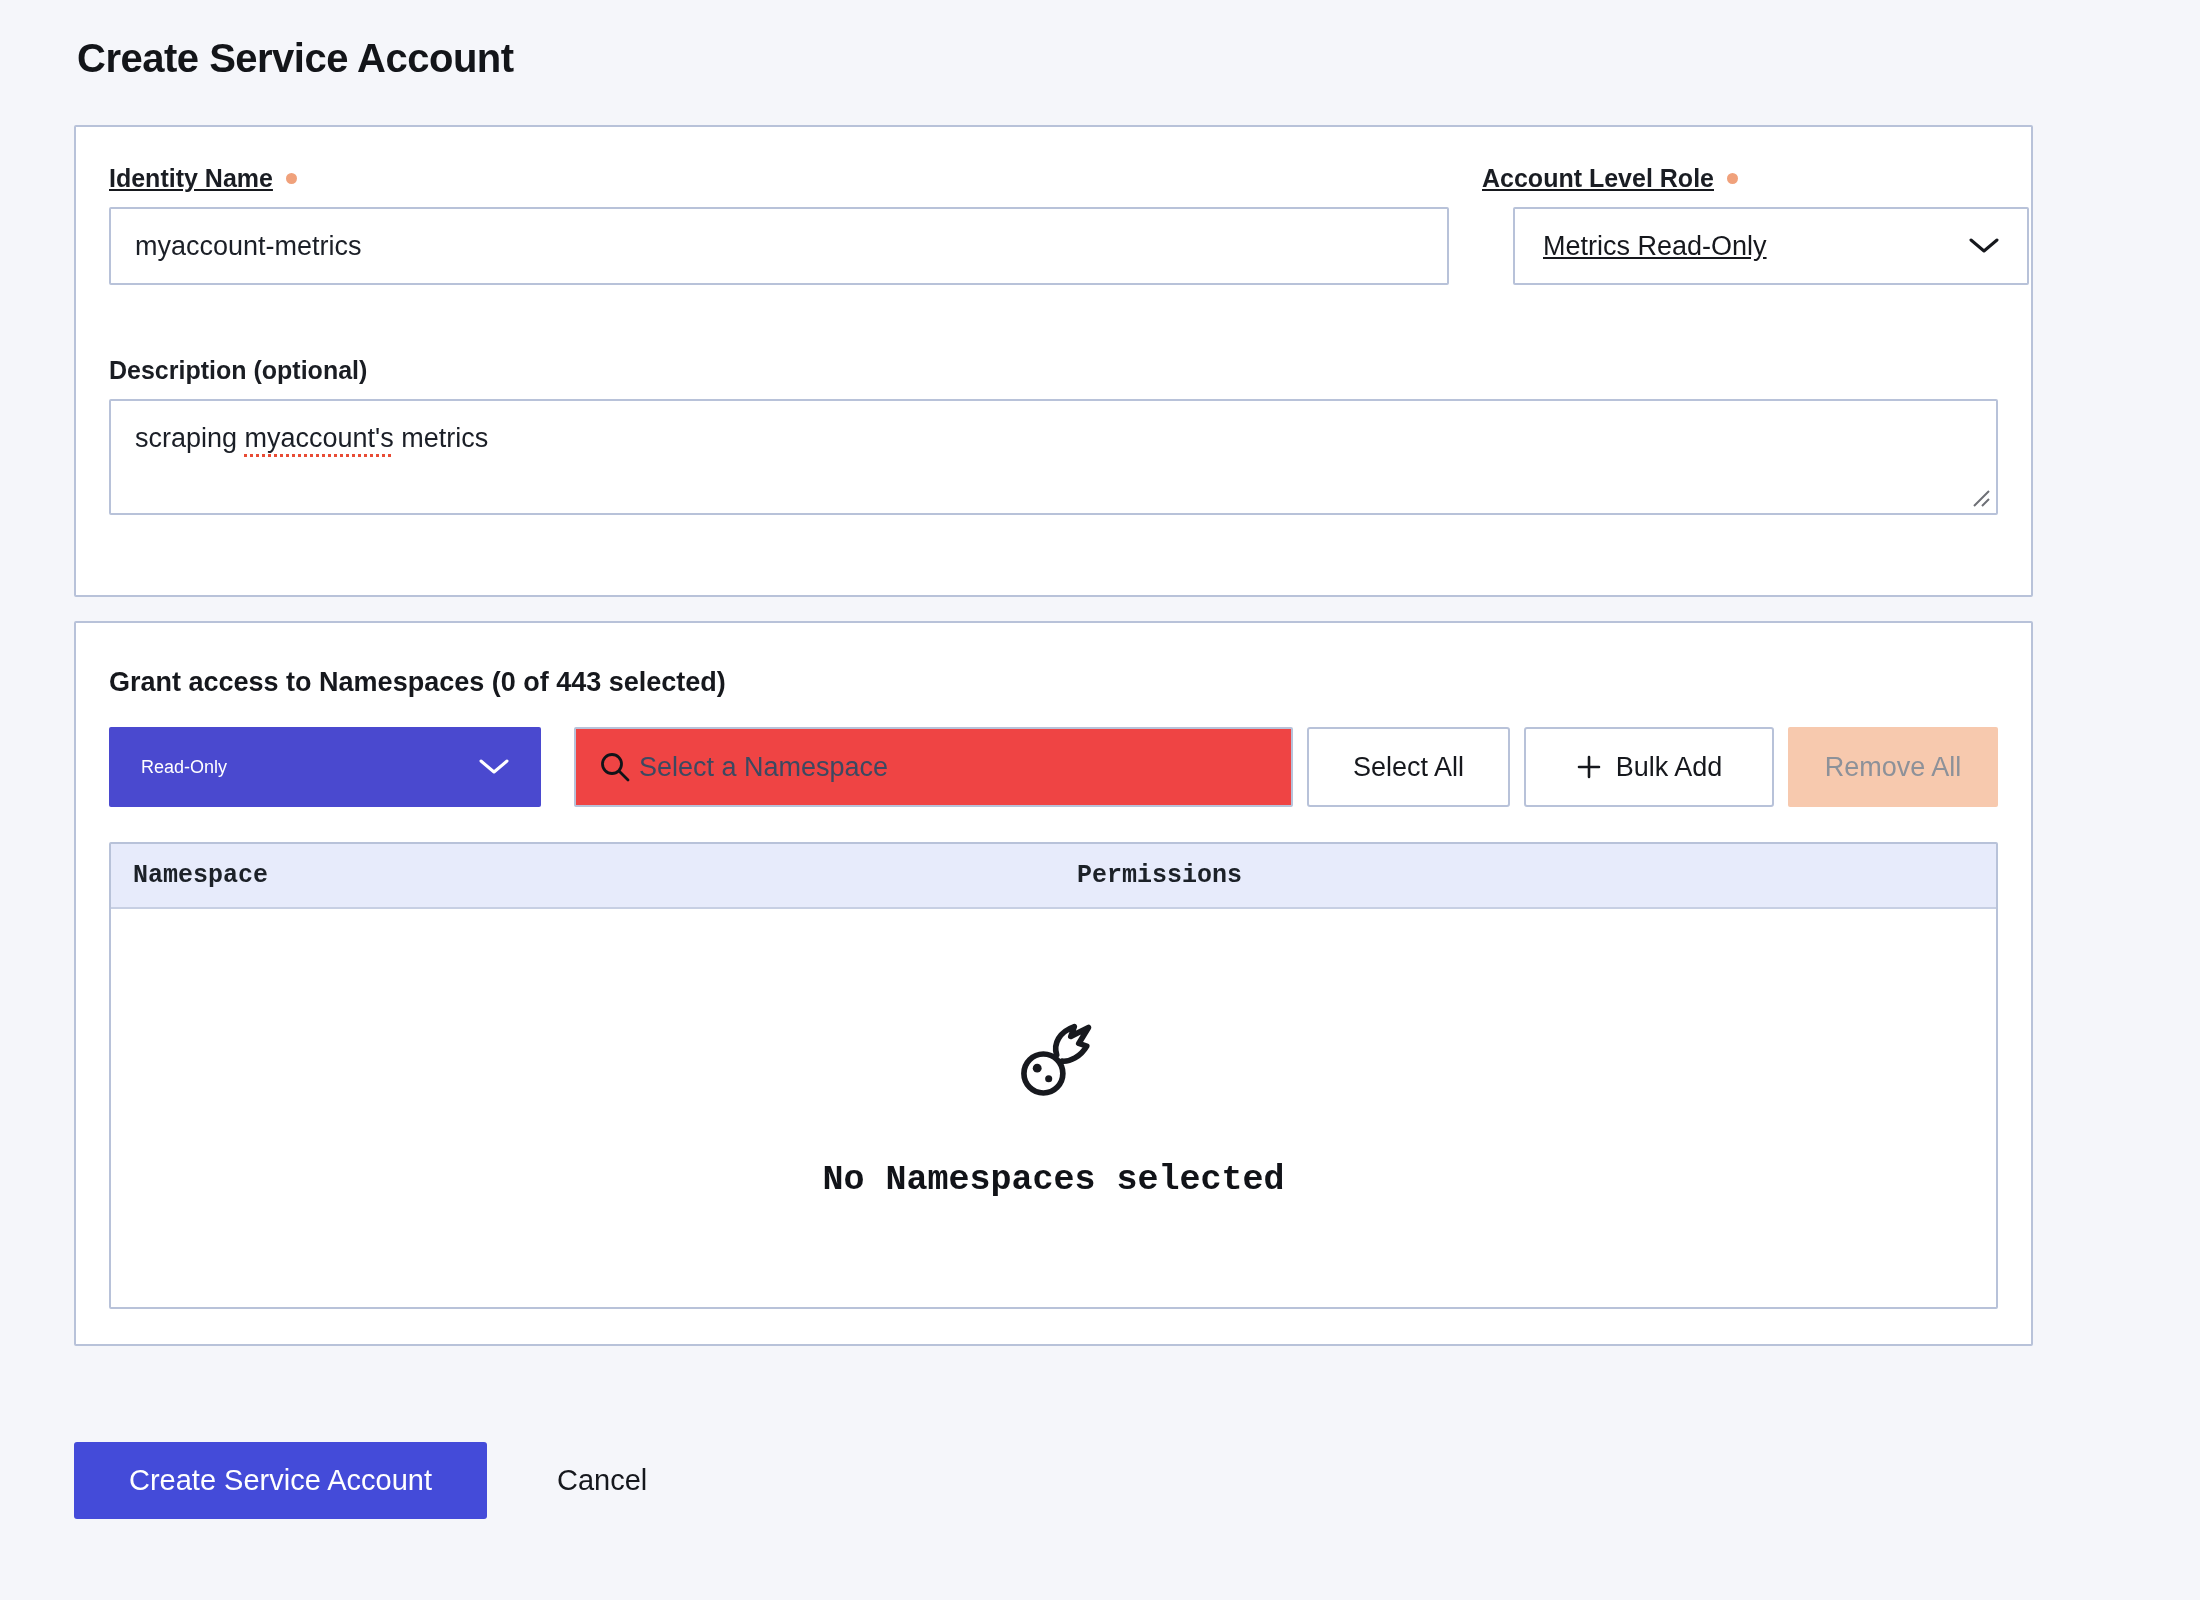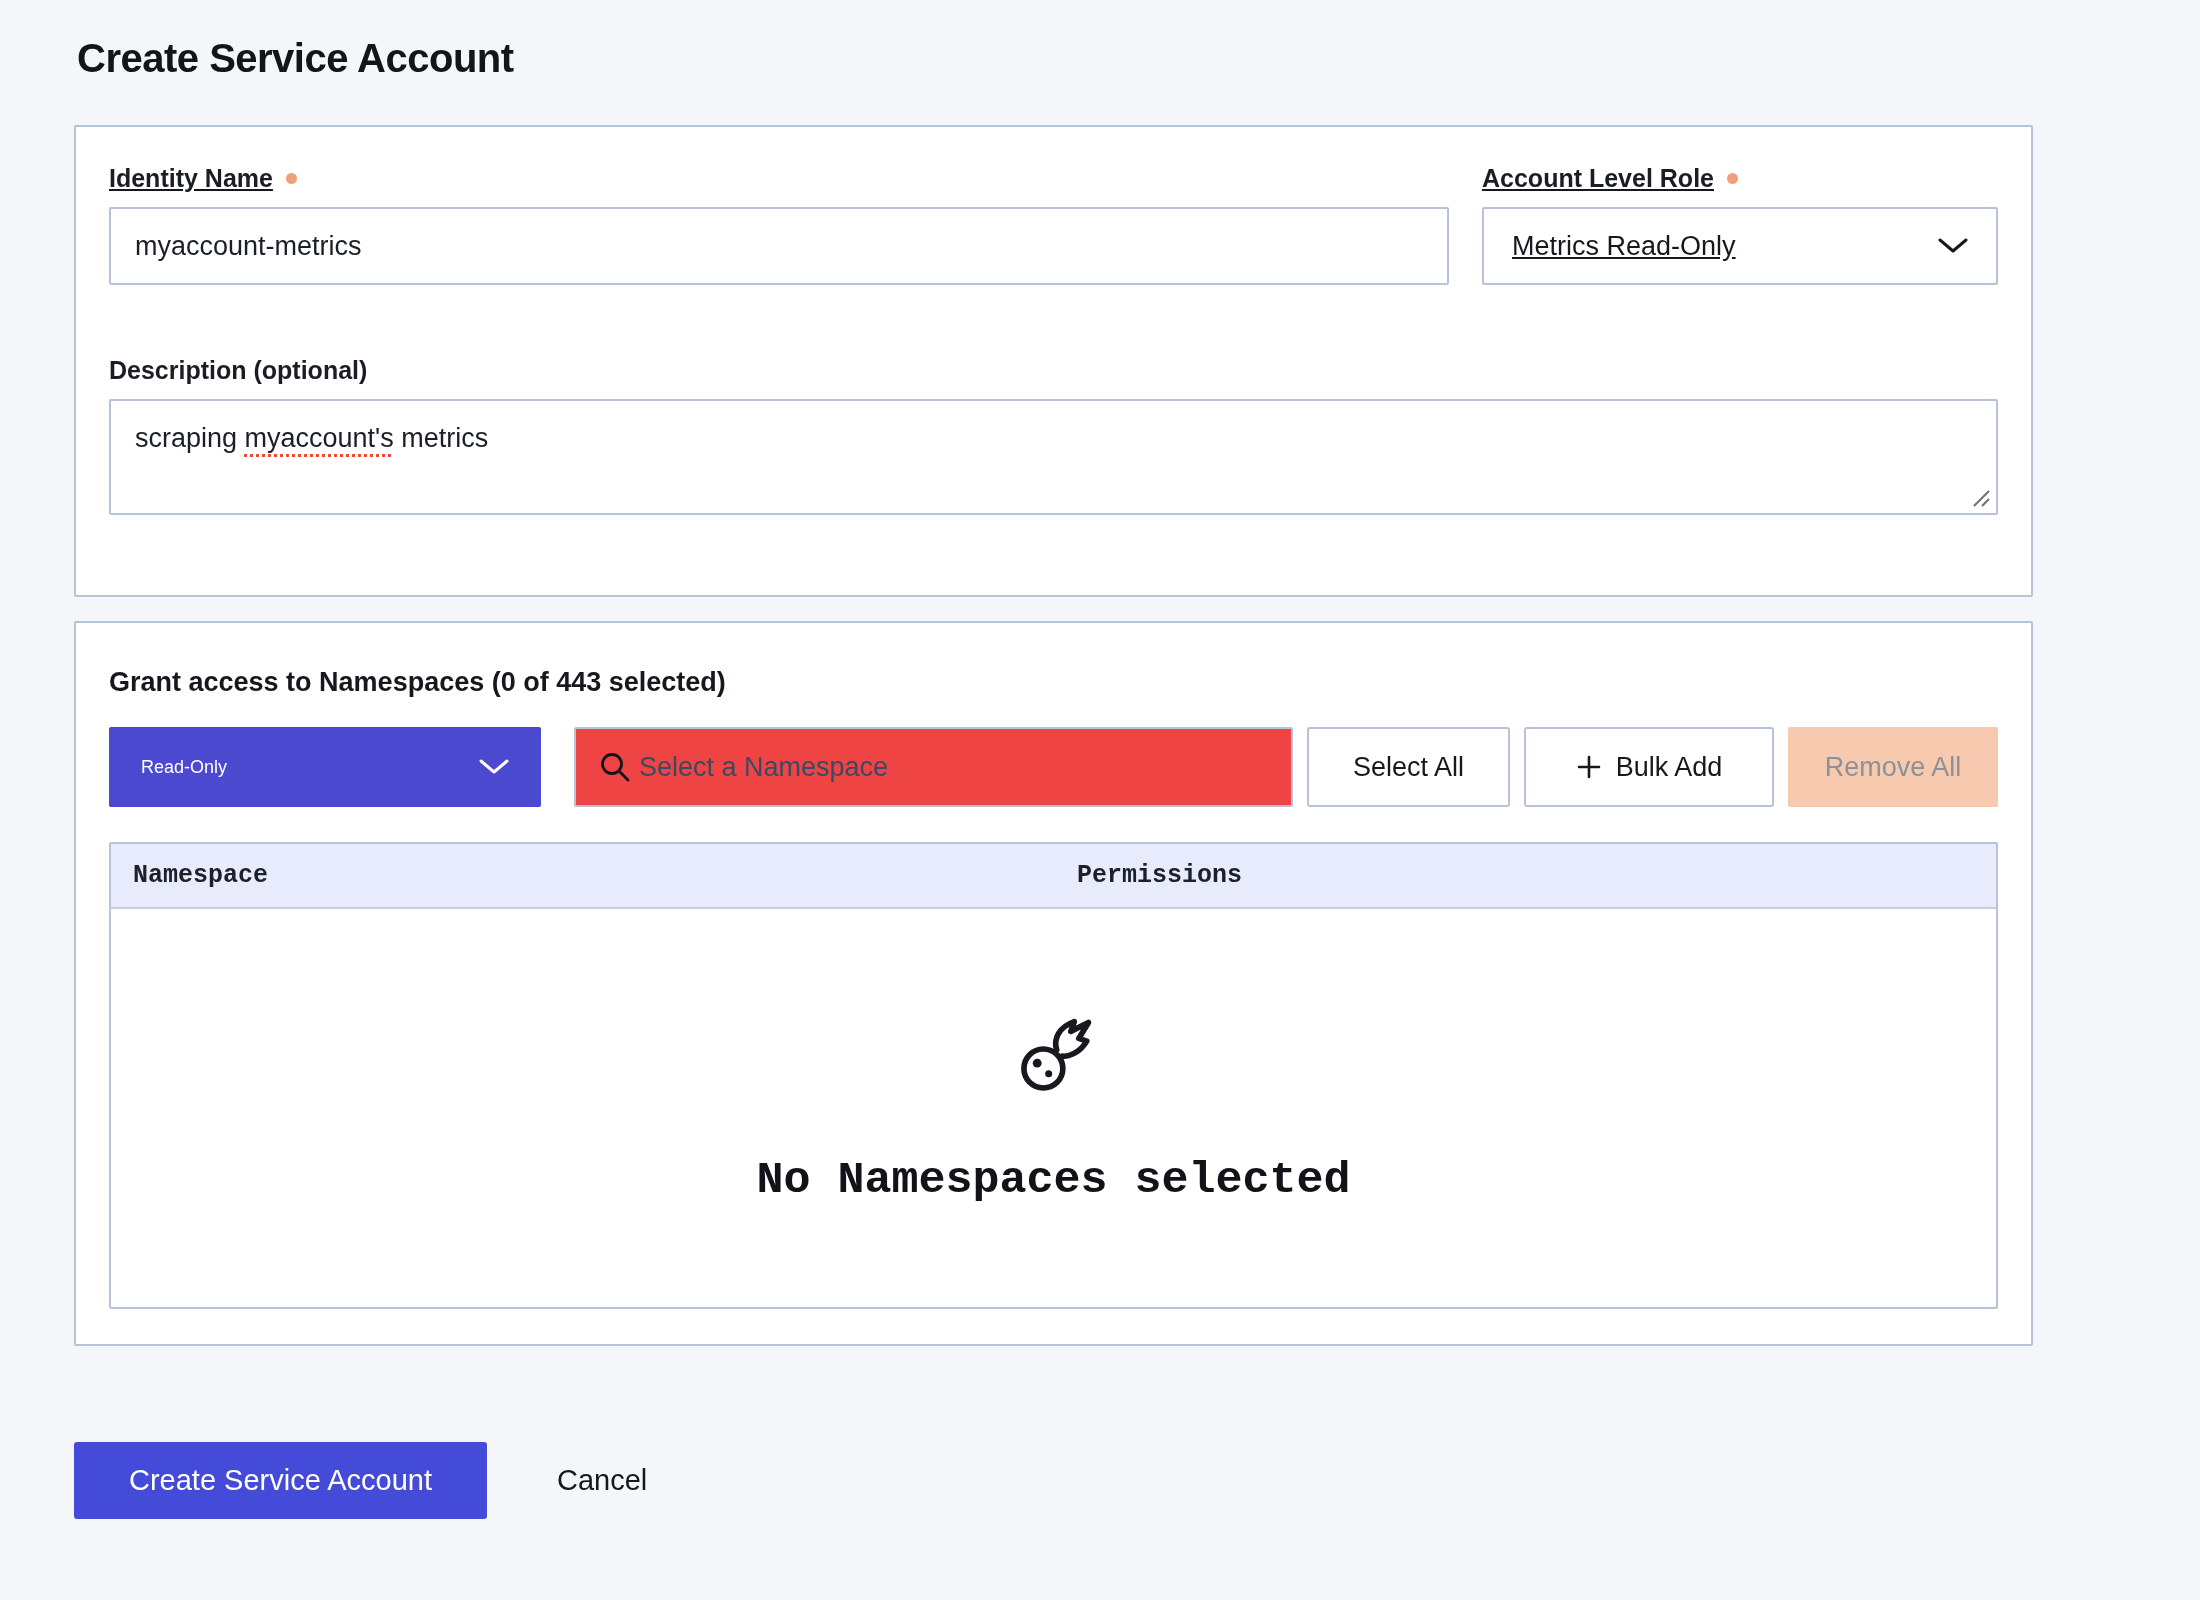--- a/index.html
+++ b/index.html
@@ -43,21 +43,21 @@
     border: 2px solid #b8c2d9; border-radius: 2px;
     font-family: "Liberation Sans", sans-serif;
     font-size: 27px; color: #1b1f27;
     padding: 0 24px; background: #fff; outline: none;
   }
   .select-box {
     width: 100%; height: 78px;
     border: 2px solid #b8c2d9; border-radius: 2px;
     background: #fff; cursor: pointer;
     display: flex; align-items: center; justify-content: space-between;
-    padding: 16px 28px; font-size: 27px; color: #16181d;
+    padding: 16px 28px; font-size: 27px; color: #16181d; margin-left: 31px;
   }
   .chevron { flex: 0 0 auto; }
 
   .field-description { margin-top: 70px; }
   .textarea-box {
     position: relative;
     width: 100%; height: 116px;
     border: 2px solid #b8c2d9; border-radius: 2px;
     background: #fff; padding: 20px 24px;
     font-size: 27px; color: #1b1f27; line-height: 1.3;
@@ -122,21 +122,21 @@
     border-bottom: 2px solid #c7cfe3;
   }
   .ns-table-header .th {
     font-size: 25px; font-weight: 700; color: #1c2128; padding-left: 22px;
   }
   .ns-table-body {
     height: 398px; background: #fff;
     display: flex; flex-direction: column; align-items: center; justify-content: center;
     gap: 52px;
   }
-  .empty-text { font-size: 45px; font-weight: 700; color: #111318; }
+  .empty-text { font-size: 35px; font-weight: 700; color: #111318; }
 
   .actions { display: flex; align-items: center; margin-top: 96px; }
   .btn-primary {
     width: 413px; height: 77px;
     background: #444bd9; color: #ffffff;
     border: none; border-radius: 3px; cursor: pointer;
     font-family: "Liberation Sans", sans-serif;
     font-size: 29px; font-weight: 500;
   }
   .btn-cancel {

